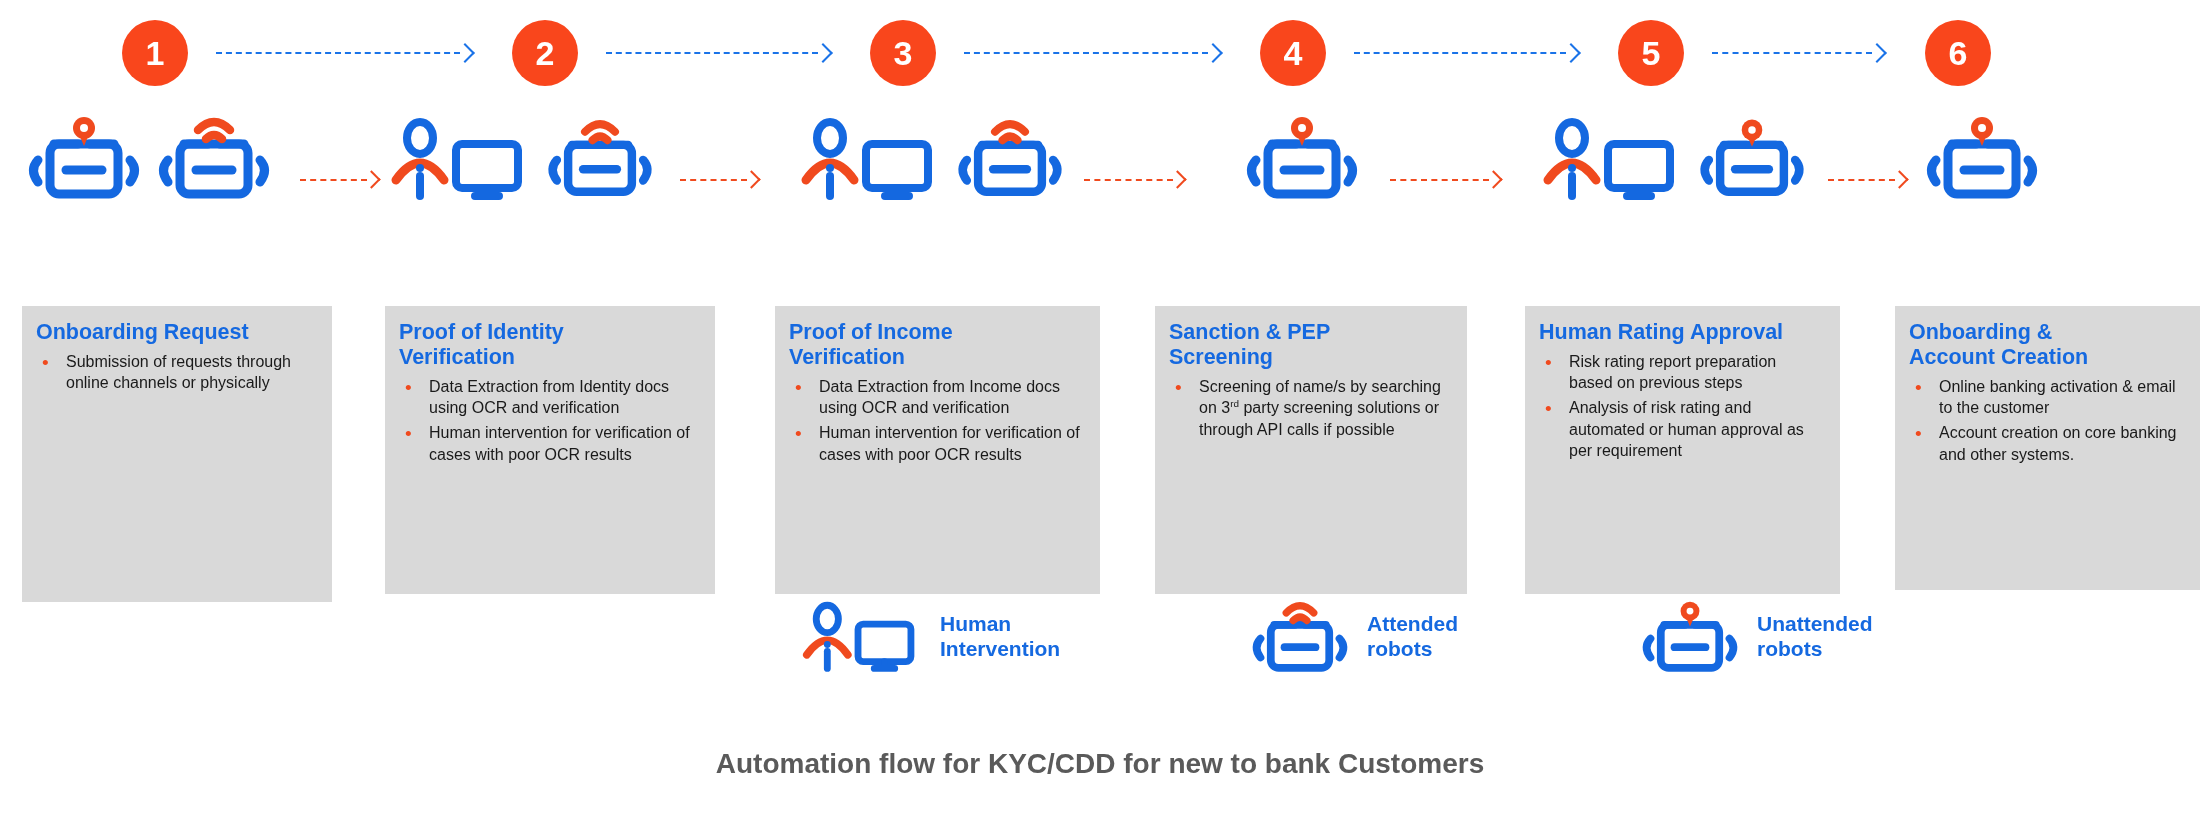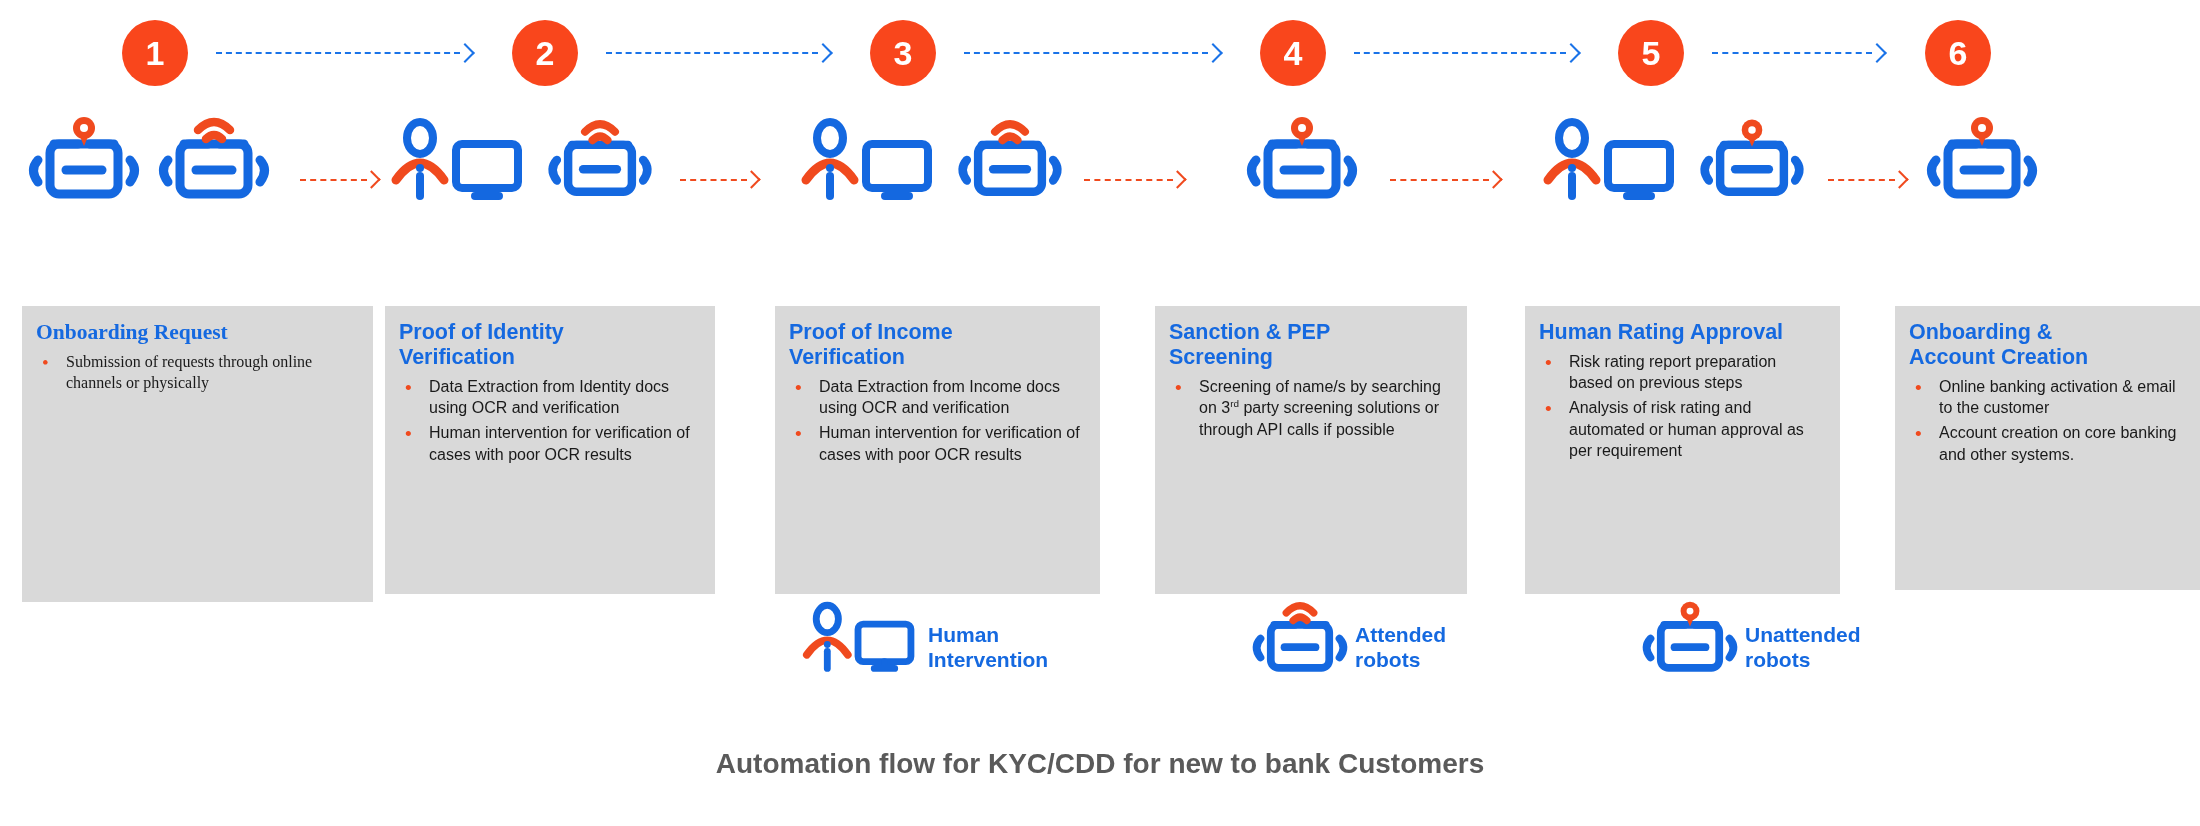--- a/index.html
+++ b/index.html
@@ -77,21 +77,21 @@
     margin-bottom: 4px;
   }
   .bullets li::before {
     content: "\2022";
     position: absolute; left: 6px; top: -1px;
     color: #F04A1E; font-size: 19px; line-height: 1.33;
   }
   .bullets li sup { font-size: 0.62em; vertical-align: super; }
 
   
-  .legend-item { position: absolute; top: 600px; display: flex; align-items: flex-end; }
+  .legend-item { position: absolute; top: 600px; display: flex; align-items: center; gap: 12px; }
   .legend-label {
     color: #1569E0; font-weight: bold; font-size: 21px;
     line-height: 1.2; white-space: pre-line;
   }
 
   
   .caption {
     position: absolute; left: 0; right: 0; top: 748px;
     text-align: center;
     color: #5A5A5A; font-weight: bold; font-size: 28px;
@@ -339,21 +339,21 @@
     </div>
   <div class="orange-arrow" style="left:1390px; width:110px;">
       <div class="shaft"></div>
       <div class="head"></div>
     </div>
   <div class="orange-arrow" style="left:1828px; width:78px;">
       <div class="shaft"></div>
       <div class="head"></div>
     </div>
 
-  <div class="card" style="left:22px;  top:306px; width:351px; height:296px;font-family:Liberation Serif, serif;">
+  <div class="card" style="left:22px;  top:306px; width:310px; height:296px;">
     <div class="card-title">Onboarding Request</div>
     <ul class="bullets">
         <li>Submission of requests through online channels or physically</li>
       </ul>
   </div>
 
   <div class="card" style="left:385px; top:306px; width:330px; height:288px;">
     <div class="card-title">Proof of Identity
 Verification</div>
     <ul class="bullets">

